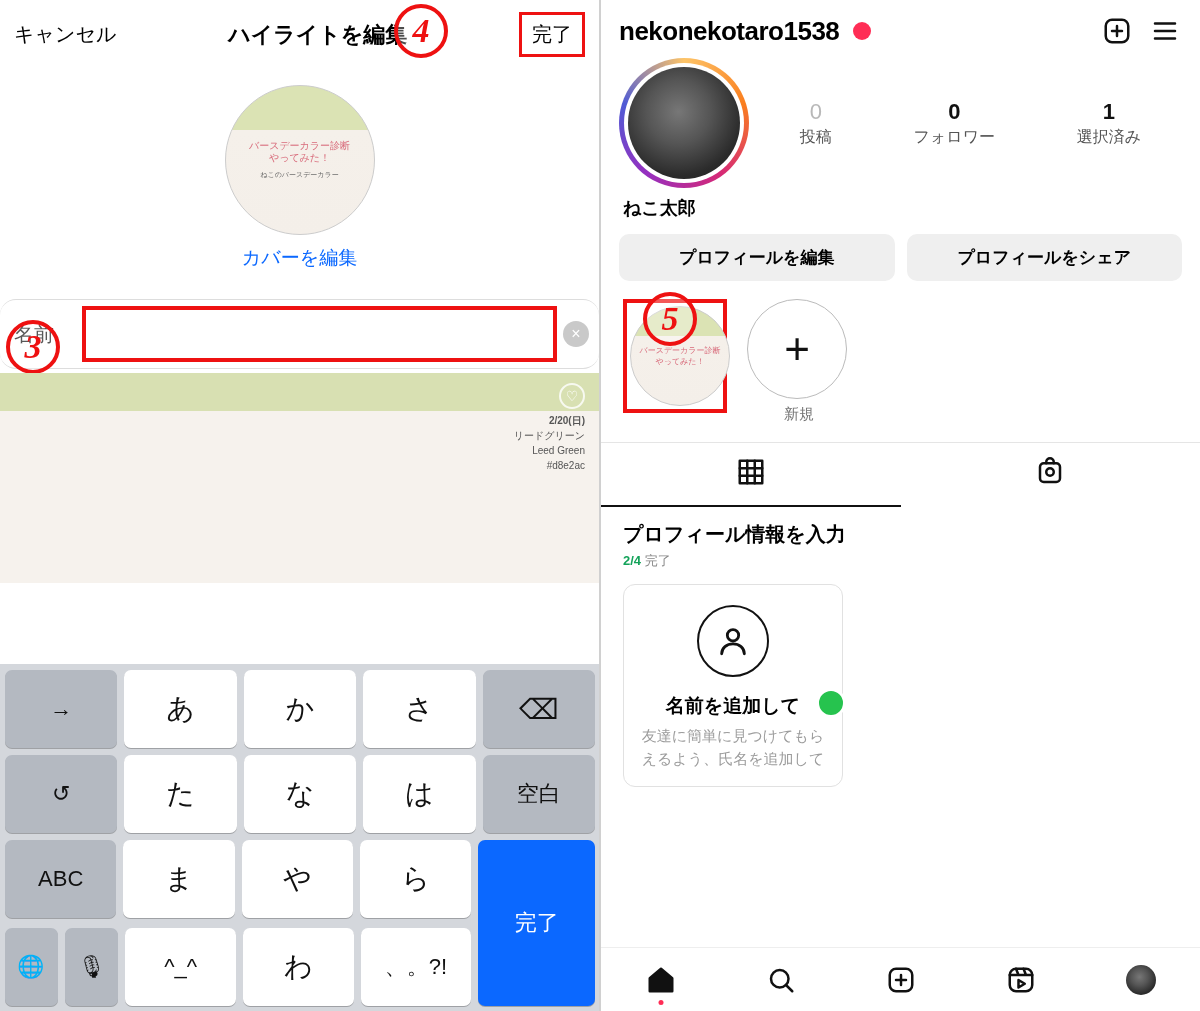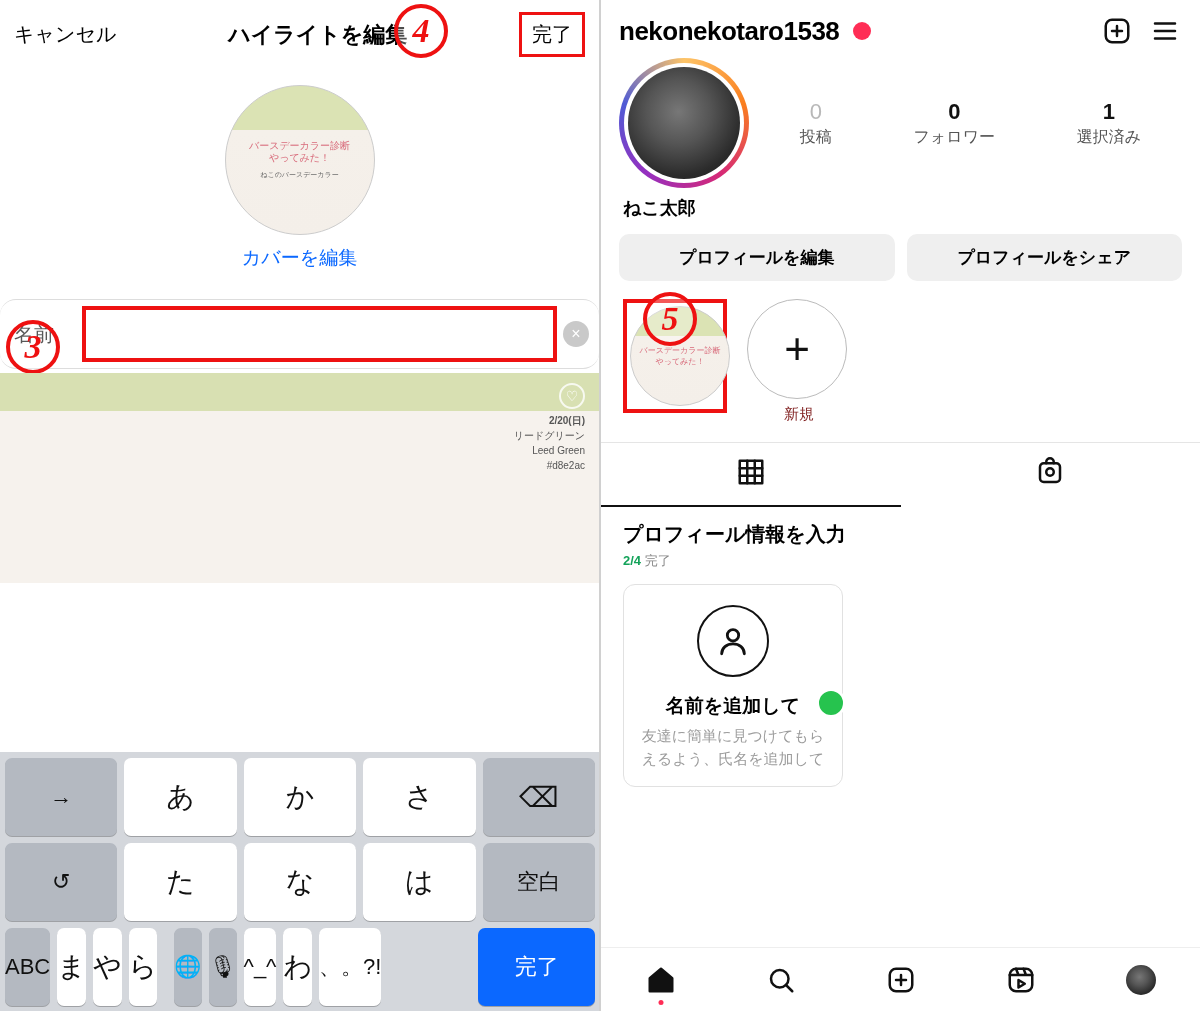--- a/index.html
+++ b/index.html
@@ -45,21 +45,21 @@
   .kbd-row { display:flex; gap:7px; margin-bottom:7px; }
   .kbd-row:last-child{margin-bottom:0;}
   .key { background:#fff; border-radius:7px; flex:1; height:78px; display:flex;
     align-items:center; justify-content:center; font-size:28px; color:#111;
     box-shadow:0 1px 0 rgba(0,0,0,.25); }
   .key.func { background:#b4b9c1; }
   .key.small-txt{font-size:22px;}
   .key.blue { background:#0b68ff; color:#fff; }
   .key.tall { height:163px; }
   .kbd-grid { display:flex; gap:7px; }
-  .kbd-main { flex:4; display:flex; flex-direction:row; gap:17px;}
+  .kbd-main { flex:4; display:flex; flex-direction:column; gap:10px;}
   .kbd-main .kbd-row{margin-bottom:0;}
   .kbd-side { flex:1; display:flex; flex-direction:column; gap:7px;}
 
   .annot { position:absolute; width:54px; height:54px; border:4px solid #e11; border-radius:50%;
     display:flex; align-items:center; justify-content:center; color:#e11; font-size:34px;
     font-weight:700; font-style:italic; background:rgba(255,255,255,.3); font-family:Georgia,serif; }
 
   
   .r-header { display:flex; align-items:center; gap:14px; padding:14px 18px 8px; }
   .r-user { font-size:26px; font-weight:700; letter-spacing:-.5px;}
@@ -85,21 +85,21 @@
 
   .hl-row { display:flex; gap:20px; padding:12px 22px; align-items:flex-start; }
   .hl-item { text-align:center; width:104px;}
   .hl-circ { width:100px; height:100px; border-radius:50%; border:1px solid #ccc;
     background:linear-gradient(180deg,#dbe3b4 0%,#dbe3b4 30%,#f5f0ea 30%,#f4efe9 100%);
     display:flex; flex-direction:column; align-items:center; justify-content:center; font-size:7px; padding:4px; color:#555;}
   .hl-circ .pink{color:#d86b7b; font-size:8px;}
   .hl-frame { border:4px solid #e11; padding:3px; }
   .hl-add { width:100px; height:100px; border-radius:50%; border:1.5px solid #bbb;
     display:flex; align-items:center; justify-content:center; font-size:44px; color:#111; font-weight:300;}
-  .hl-lab { font-size:15px; margin-top:6px; color:#7f1d1d;}
+  .hl-lab { font-size:15px; margin-top:6px; color:#737373;}
 
   .prof-tabs { display:flex; border-top:1px solid #e5e5e5; margin-top:6px; }
   .ptab { flex:1; text-align:center; padding:14px 0; color:#9c9c9c;}
   .ptab.active { color:#111; border-bottom:2px solid #111;}
   .ptab svg { width:30px; height:30px; }
 
   .info-sec { padding:14px 22px 4px; }
   .info-title { font-size:20px; font-weight:700; }
   .info-prog { font-size:13px; margin-top:4px;}
   .info-prog .g{ color:#14a35a; font-weight:600;}

